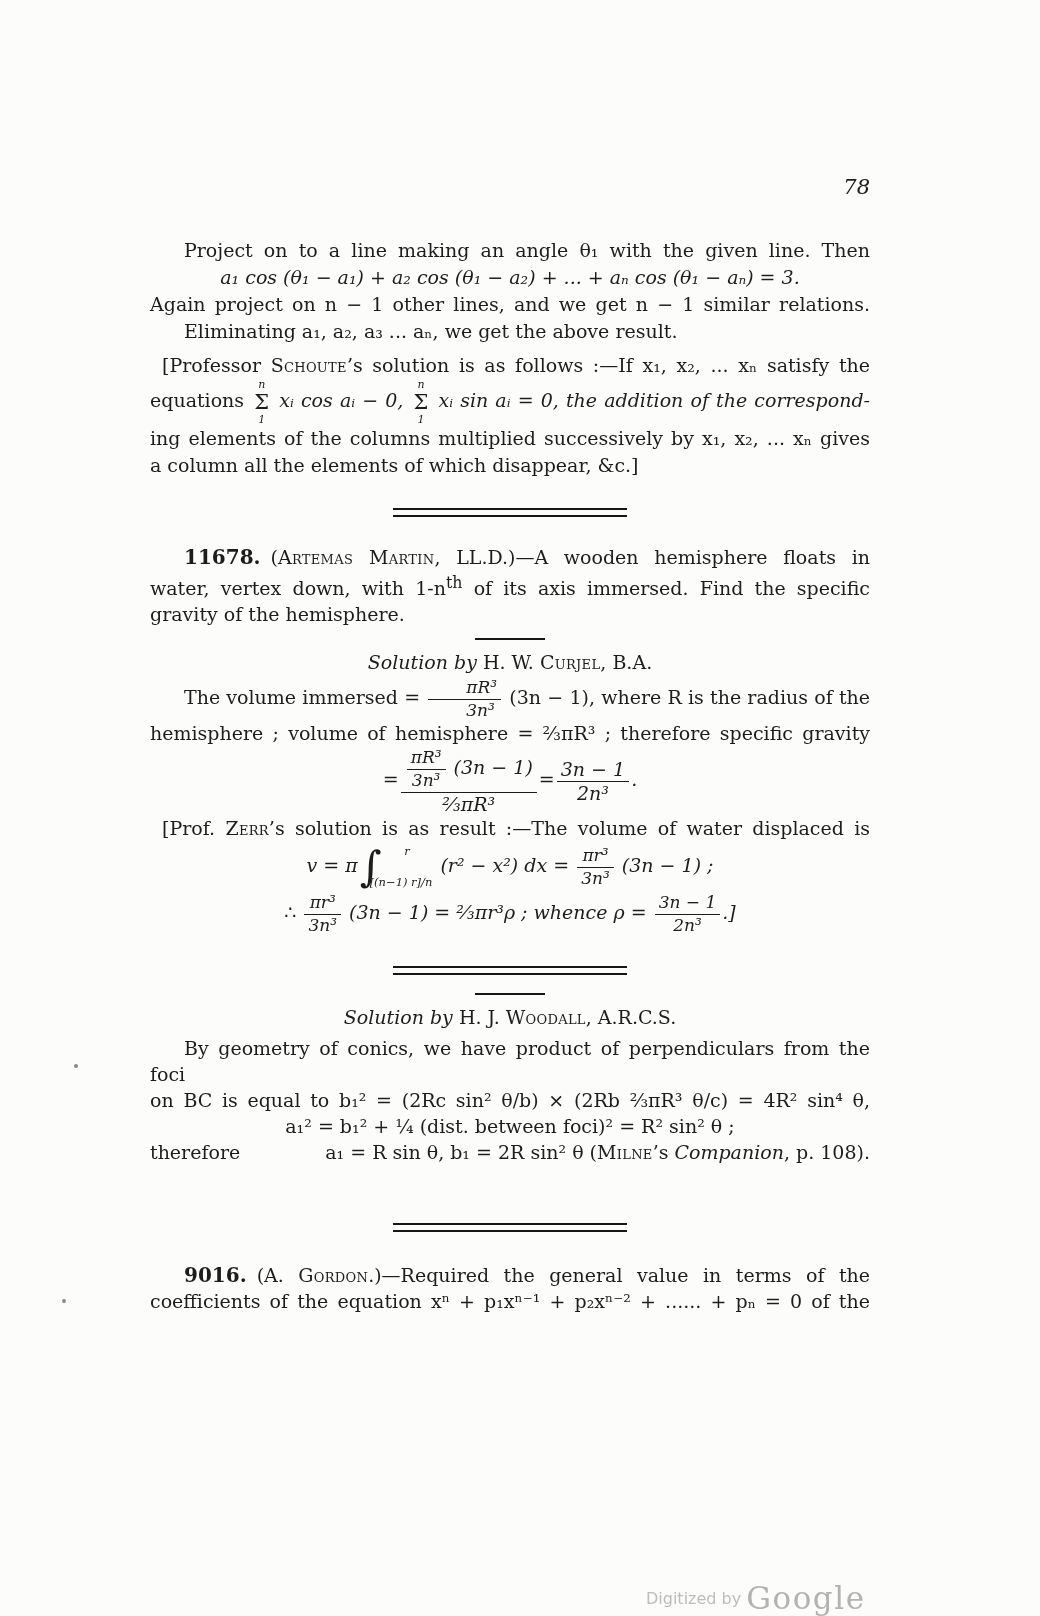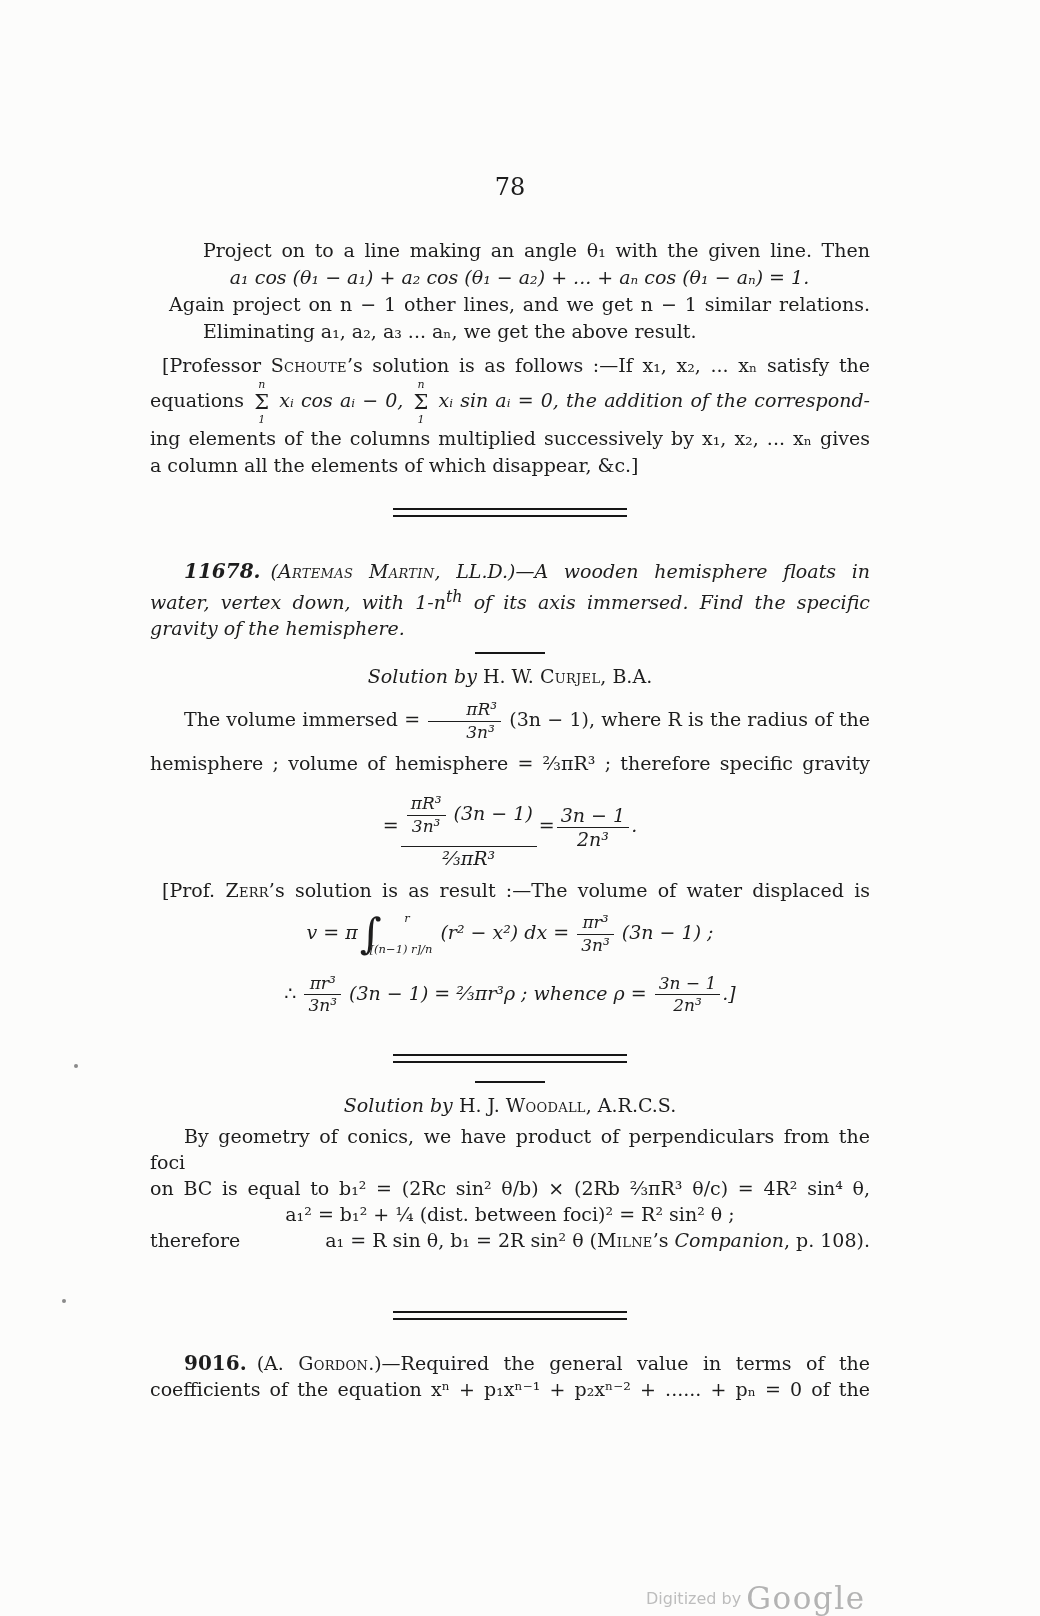--- a/index.html
+++ b/index.html
@@ -14,44 +14,44 @@
   .line { line-height:26px; }
   .j { text-align:justify; text-align-last:justify; }
   .center { text-align:center; text-align-last:center; }
   .ti { text-indent:34px; }
   .ti-sm { text-indent:12px; }
   .it { font-style:italic; }
   .sc { font-variant:small-caps; letter-spacing:0.3px; }
   .math { font-style:italic; }
   .num { font-weight:bold; font-size:20px; margin-right:10px; }
 
-  #pageno { margin-top:20px; text-align:center; font-size:24px; line-height:34px; }
+  #pageno { margin-top:20px; text-align:right; font-size:21px; line-height:34px;font-style:italic; }
 
   .intro { margin-top:33px; }
-  .intro .line { line-height:27px;margin-left:19px; }
+  .intro .line { line-height:27px; }
   .schoute { margin-top:7px; }
   .schoute .line { line-height:27px; }
 
   .rule-double { width:234px; margin:0 auto; height:5px;
     border-top:2.5px solid #161616; border-bottom:2px solid #161616; }
   .rd1 { margin-top:29px; }
   .rd2 { margin-top:30px; }
   .rd3 { margin-top:58px; }
   .rule-short { width:70px; margin:0 auto; border-top:2.5px solid #161616; height:0; }
   .rs1 { margin-top:11px; }
   .rs2 { margin-top:18px; }
 
   .prob { }
-  .p11678 { margin-top:41px;font-style:italic; }
+  .p11678 { margin-top:27px; }
   .p8617 { margin-top:26px; }
   .p9016 { margin-top:30px; }
   .heading { margin-top:8px; line-height:28px; }
 
   
-  .frac { display:inline-block; text-align:center; vertical-align:middle; line-height:1.15; margin:8px 2px; }
+  .frac { display:inline-block; text-align:center; vertical-align:middle; line-height:1.15; margin:0 2px; }
   .frac .fnum { display:block; border-bottom:1.6px solid #1d1d1d; padding:0 4px 1px; }
   .frac .fden { display:block; padding:1px 4px 0; }
   .fs { font-size:17px; }
 
   
   .bigop { display:inline-flex; flex-direction:column; align-items:center;
     vertical-align:middle; line-height:1; margin:0 3px; }
   .bigop .blim { font-size:11px; font-style:italic; line-height:1; }
   .bigop .bop { font-size:21px; line-height:1.05; padding:1px 0; font-style:normal; }
 
@@ -78,21 +78,21 @@
 </head>
 <body>
 
 <div id="page">
   <div class="content">
 
     <div id="pageno">78</div>
 
     <div class="intro">
       <div class="line j ti">Project on to a line making an angle θ₁ with the given line.  Then</div>
-      <div class="line center math">a₁ cos (θ₁ − a₁) + a₂ cos (θ₁ − a₂) + ... + aₙ cos (θ₁ − aₙ) = 1.</div>
+      <div class="line center math">a₁ cos (θ₁ − a₁) + a₂ cos (θ₁ − a₂) + ... + aₙ cos (θ₁ − aₙ) = 3.</div>
       <div class="line j">Again project on n − 1 other lines, and we get n − 1 similar relations.</div>
       <div class="line ti">Eliminating a₁, a₂, a₃ ... aₙ, we get the above result.</div>
     </div>
 
     <div class="schoute">
       <div class="line j ti-sm"><span>[Professor </span><span class="sc">Schoute</span><span>’s solution is as follows :—If x₁, x₂, ... xₙ satisfy the</span></div>
       <div class="line j"><span>equations </span><span class="bigop">
             <span class="blim">n</span>
             <span class="bop">Σ</span>
             <span class="blim">1</span>

